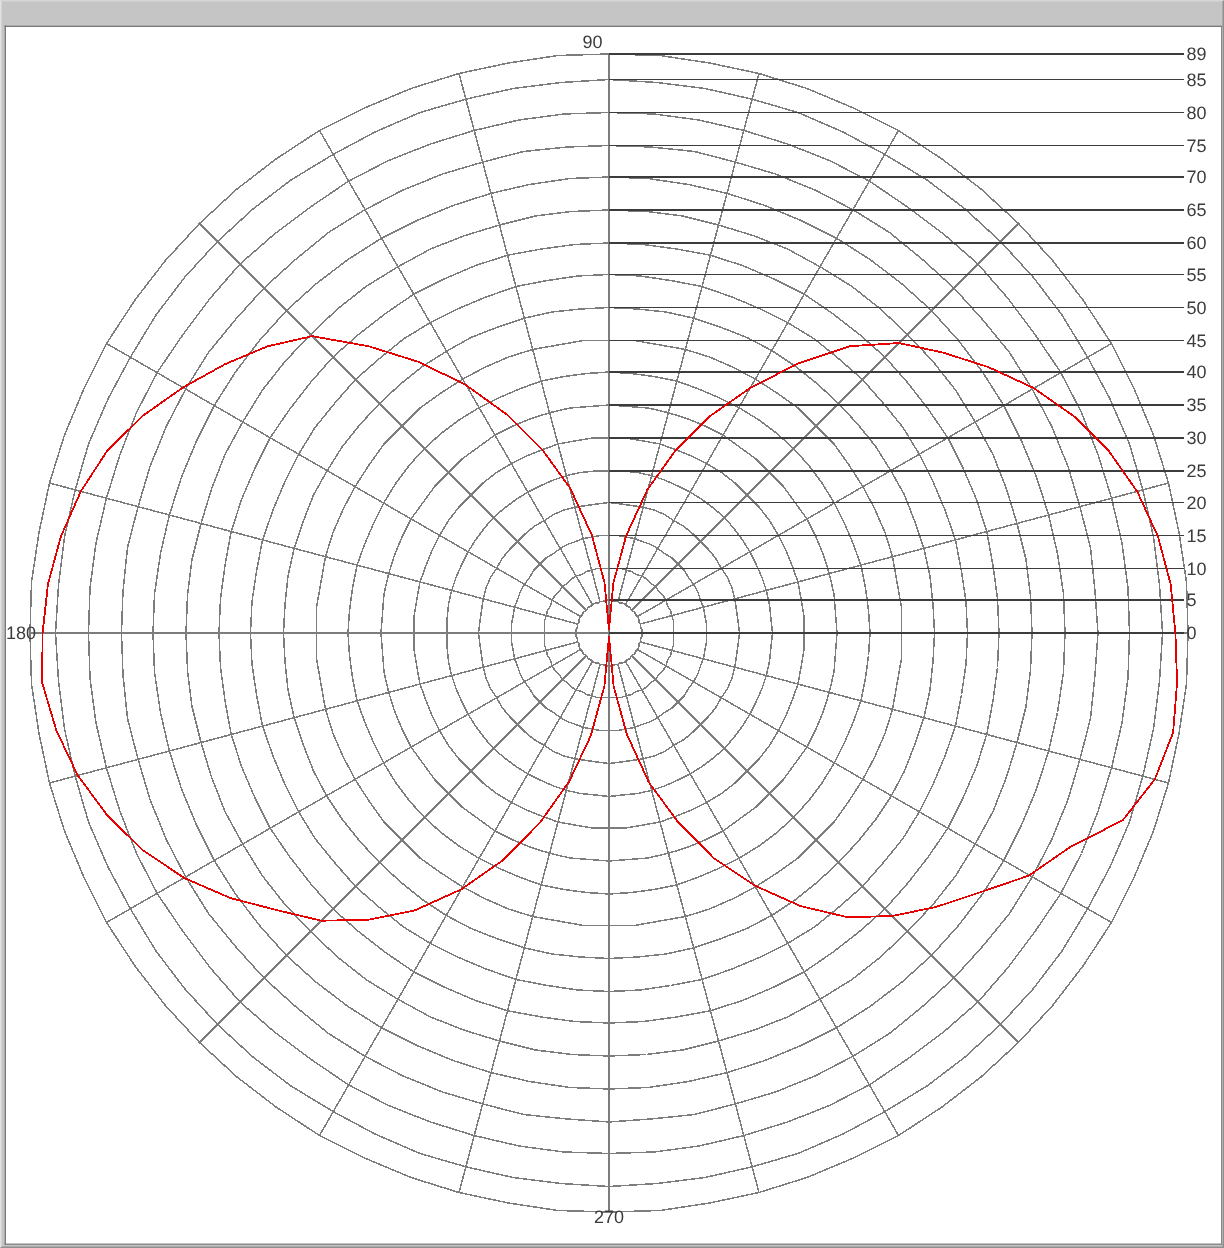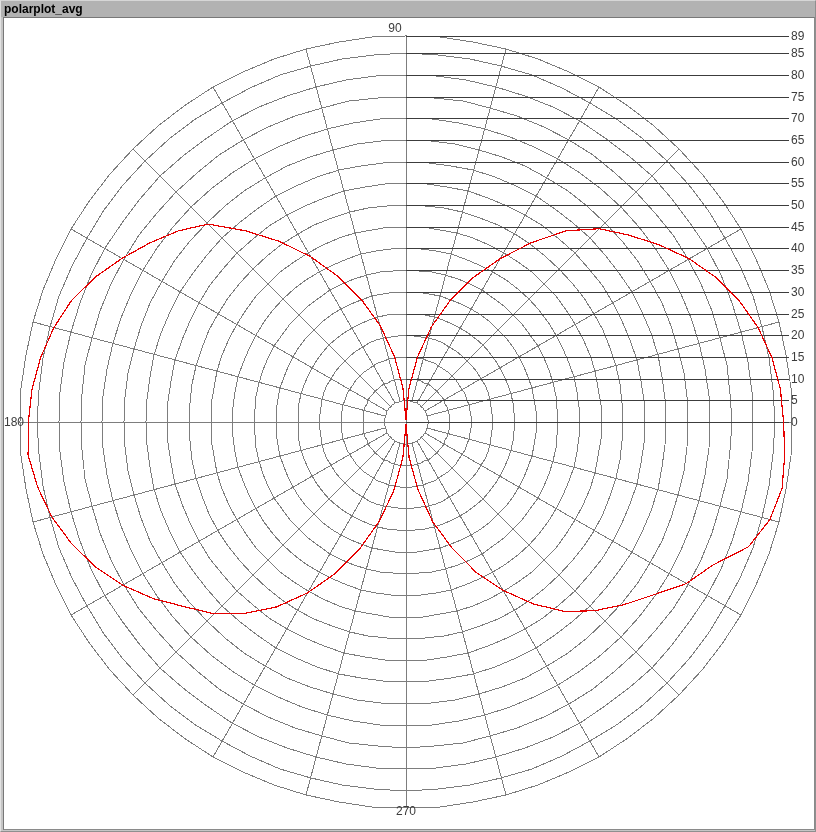--- a/index.html
+++ b/index.html
@@ -36,23 +36,20 @@
     position:absolute;left:0;top:0;width:816px;height:832px;
     pointer-events:none;
     shape-rendering:crispEdges;
   }
   #chart text{ shape-rendering:auto; }
 </style>
 </head>
 <body>
 
 <div id="win">
-  <div id="titlebar">
-    <div id="titletext">polarplot_avg</div>
-  </div>
   <div id="panel"></div>
   <svg id="chart" width="816" height="832" viewBox="0 0 816 832" xmlns="http://www.w3.org/2000/svg">
       <g stroke="#7d7d7d" fill="none" stroke-width="1">
         <polyline points="427,421 427,419 426,417 426,415 425,414 425,412 424,410 423,409 422,407 420,406 419,404 417,403 416,402 414,401 412,401 411,400 409,400 407,399 405,399 403,399 401,400 399,400 398,401 396,401 394,402 393,403 391,404 390,406 388,407 387,409 386,410 385,412 385,414 384,415 384,417 383,419 383,421 383,423 384,425 384,427 385,428 385,430 386,432 387,433 388,435 390,436 391,438 393,439 394,440 396,441 398,441 399,442 401,442 403,443 405,443 407,443 409,442 411,442 412,441 414,441 416,440 417,439 419,438 420,436 422,435 423,433 424,432 425,430 425,428 426,427 426,425 427,423 427,421"></polyline>
         <polyline points="448,421 448,417 448,413 447,410 446,406 444,403 443,399 441,396 438,393 436,390 433,388 430,385 427,383 423,382 420,380 416,379 413,378 409,378 405,378 401,378 397,378 394,379 390,380 387,382 383,383 380,385 377,388 374,390 372,393 369,396 367,399 366,403 364,406 363,410 362,413 362,417 362,421 362,425 362,429 363,432 364,436 366,439 367,443 369,446 372,449 374,452 377,454 380,457 383,459 387,460 390,462 394,463 397,464 401,464 405,464 409,464 413,464 416,463 420,462 423,460 427,459 430,457 433,454 436,452 438,449 441,446 443,443 444,439 446,436 447,432 448,429 448,425 448,421"></polyline>
         <polyline points="470,421 470,415 469,410 468,404 466,399 464,393 461,388 458,384 455,379 451,375 447,371 442,368 438,365 433,362 427,360 422,358 416,357 411,356 405,356 399,356 394,357 388,358 383,360 377,362 372,365 368,368 363,371 359,375 355,379 352,384 349,388 346,393 344,399 342,404 341,410 340,415 340,421 340,427 341,432 342,438 344,443 346,449 349,454 352,458 355,463 359,467 363,471 368,474 372,477 377,480 383,482 388,484 394,485 399,486 405,486 411,486 416,485 422,484 427,482 433,480 438,477 442,474 447,471 451,467 455,463 458,458 461,454 464,449 466,443 468,438 469,432 470,427 470,421"></polyline>
         <polyline points="492,421 491,413 490,406 489,399 487,391 484,384 480,378 476,371 471,365 466,360 461,355 455,350 448,346 442,342 435,339 427,337 420,336 413,335 405,334 397,335 390,336 383,337 375,339 368,342 362,346 355,350 349,355 344,360 339,365 334,371 330,378 326,384 323,391 321,399 320,406 319,413 318,421 319,429 320,436 321,443 323,451 326,458 330,464 334,471 339,477 344,482 349,487 355,492 362,496 368,500 375,503 383,505 390,506 397,507 405,508 413,507 420,506 427,505 435,503 442,500 448,496 455,492 461,487 466,482 471,477 476,471 480,464 484,458 487,451 489,443 490,436 491,429 492,421"></polyline>
         <polyline points="514,421 513,412 512,402 510,393 507,384 503,375 499,367 494,359 488,351 482,344 475,338 467,332 459,327 451,323 442,319 433,316 424,314 414,313 405,313 396,313 386,314 377,316 368,319 359,323 351,327 343,332 335,338 328,344 322,351 316,359 311,367 307,375 303,384 300,393 298,402 297,412 297,421 297,430 298,440 300,449 303,458 307,467 311,475 316,483 322,491 328,498 335,504 343,510 351,515 359,519 368,523 377,526 386,528 396,529 405,530 414,529 424,528 433,526 442,523 451,519 459,515 467,510 475,504 482,498 488,491 494,483 499,475 503,467 507,458 510,449 512,440 513,430 514,421"></polyline>
         <polyline points="535,421 535,410 533,398 531,387 527,376 523,366 518,356 512,346 505,337 497,329 489,321 480,314 470,308 460,303 450,299 439,295 428,293 416,291 405,291 394,291 382,293 371,295 360,299 350,303 340,308 330,314 321,321 313,329 305,337 298,346 292,356 287,366 283,376 279,387 277,398 275,410 275,421 275,432 277,444 279,455 283,466 287,476 292,486 298,496 305,505 313,513 321,521 330,528 340,534 350,539 360,543 371,547 382,549 394,551 405,551 416,551 428,549 439,547 450,543 460,539 470,534 480,528 489,521 497,513 505,505 512,496 518,486 523,476 527,466 531,455 533,444 535,432 535,421"></polyline>
         <polyline points="557,421 556,408 555,395 552,382 548,369 543,357 537,345 529,334 521,323 512,314 503,305 492,297 481,289 469,283 457,278 444,274 431,271 418,270 405,269 392,270 379,271 366,274 353,278 341,283 329,289 318,297 307,305 298,314 289,323 281,334 273,345 267,357 262,369 258,382 255,395 254,408 253,421 254,434 255,447 258,460 262,473 267,485 273,497 281,508 289,519 298,528 307,537 318,545 329,553 341,559 353,564 366,568 379,571 392,572 405,573 418,572 431,571 444,568 457,564 469,559 481,553 492,545 503,537 512,528 521,519 529,508 537,497 543,485 548,473 552,460 555,447 556,434 557,421"></polyline>

